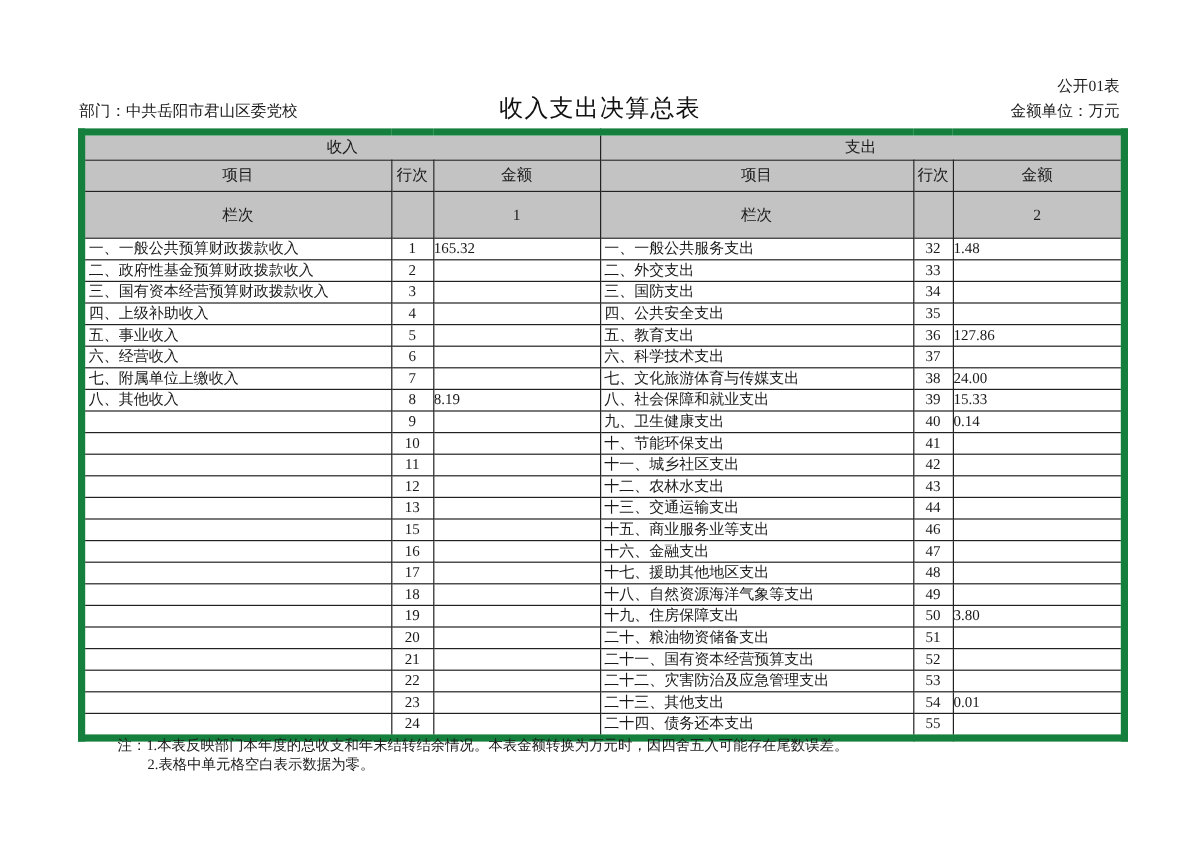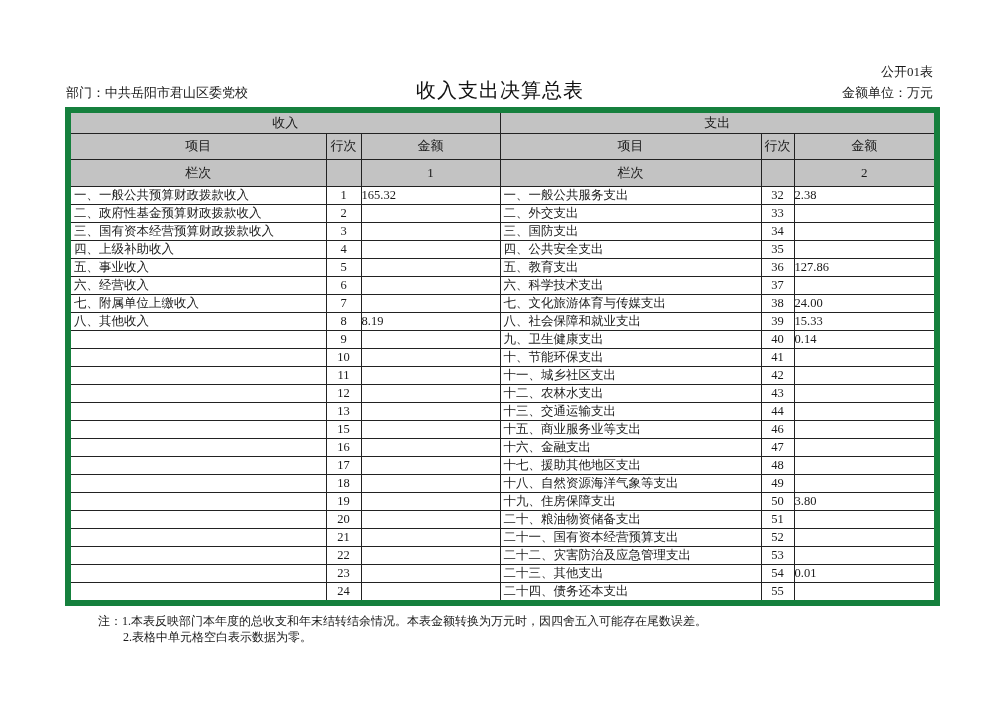--- a/index.html
+++ b/index.html
@@ -50,21 +50,21 @@
     overflow: hidden;
     white-space: nowrap;
   }
   thead th {
     background: #c3c3c3;
     text-align: center;
     font-size: 13px;
   }
   tr.h1 th { height: 23px; }
   tr.h2 th { height: 26px; }
-  tr.h3 th { height: 27px; }
+  tr.h3 th { height: 39px; }
   tbody tr { height: 17.875px; }
   tbody td { font-size: 12.5px; background: #ffffff; }
   td.item { text-align: left; padding-left: 3px; }
   td.num  { text-align: center; }
   td.amt  { text-align: left; padding-right: 2px; }
 
   .notes {
     position: absolute;
     left: 66px; top: 613px;
     font-size: 12px;
@@ -118,21 +118,21 @@
         <th>2</th>
       </tr>
     </thead>
     <tbody>
         <tr>
           <td class="item">一、一般公共预算财政拨款收入</td>
           <td class="num">1</td>
           <td class="amt">165.32</td>
           <td class="item">一、一般公共服务支出</td>
           <td class="num">32</td>
-          <td class="amt">2.38</td>
+          <td class="amt">1.48</td>
         </tr>
         <tr>
           <td class="item">二、政府性基金预算财政拨款收入</td>
           <td class="num">2</td>
           <td class="amt"></td>
           <td class="item">二、外交支出</td>
           <td class="num">33</td>
           <td class="amt"></td>
         </tr>
         <tr>

